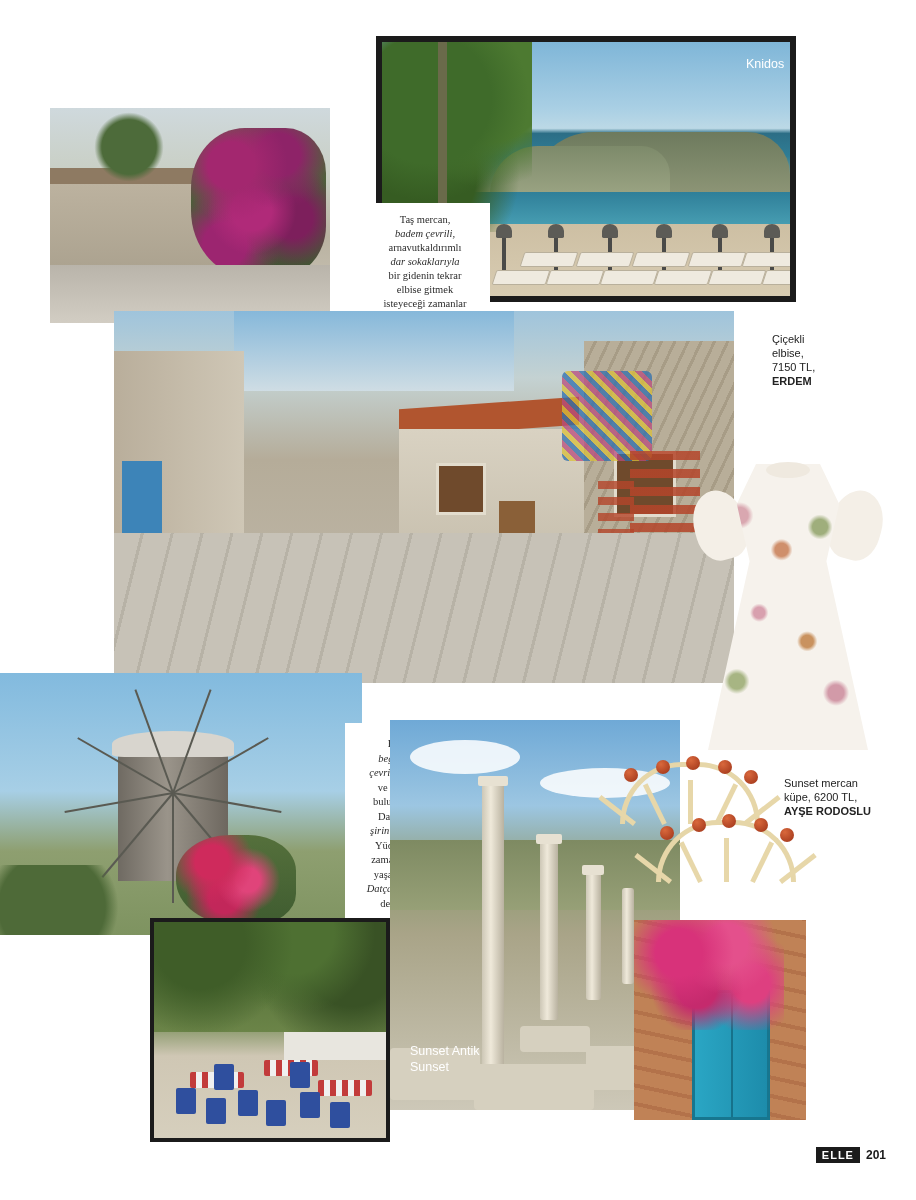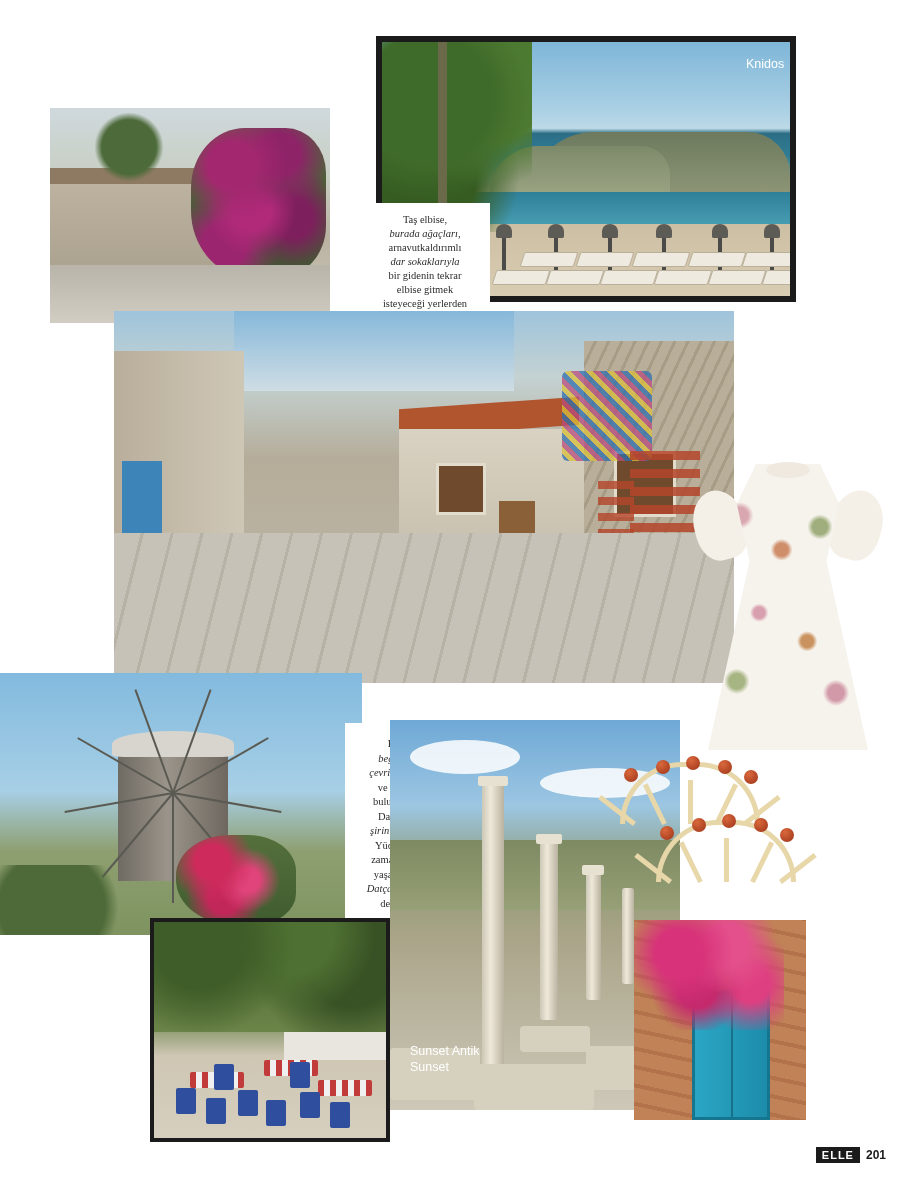--- a/index.html
+++ b/index.html
@@ -227,27 +227,27 @@
       <div class="lg" style="left:30px;top:24px"></div>
       <div class="lg" style="left:86px;top:24px"></div>
       <div class="lg" style="left:142px;top:24px"></div>
       <div class="lg" style="left:198px;top:24px"></div>
       <div class="lg" style="left:252px;top:24px"></div>
     </div>
   </div>
   <div class="onphoto-label" id="label-aktur">Knidos</div>
 
   <div class="quote" id="quote1">
-    <span>Taş elbise,</span><br>
-    <i>burada ağaçları,</i><br>
+    <span>Taş mercan,</span><br>
+    <i>badem çevrili,</i><br>
     <span>arnavutkaldırımlı</span><br>
     <i>dar sokaklarıyla</i><br>
     <span>bir gidenin tekrar</span><br>
     <span>elbise gitmek</span><br>
-    <span>isteyeceği yerlerden</span><br>
+    <span>isteyeceği zamanlar</span><br>
     <span>biri Datça.</span>
   </div>
 
   <div class="photo" id="street">
     <div class="bg"></div>
     <div class="sky2"></div>
     <div class="leftwall"></div>
     <div class="bluedoor"></div>
     <div class="redroof"></div>
     <div class="midhouse"></div>
@@ -260,20 +260,26 @@
     <div class="peppers"></div>
     <div class="peppers2"></div>
     <div class="ground"></div>
   </div>
 
   <div id="dress">
     <div class="dress-sleeve" style="left:6px;top:82px;transform:rotate(-16deg)"></div>
     <div class="dress-sleeve" style="left:142px;top:82px;transform:rotate(16deg)"></div>
     <div class="dress-body"></div>
     <div class="dress-collar"></div>
+  </div>
+  <div class="prodcap" id="cap-dress">
+    <div>Çiçekli</div>
+    <div>elbise,</div>
+    <div>7150 TL,</div>
+    <div><b>ERDEM</b></div>
   </div>
 
   <div class="photo" id="windmill">
     <div class="bg"></div>
     <div class="tower"></div>
     <div class="cap"></div>
     <div class="blade" style="transform:rotate(0deg)"></div>
     <div class="blade" style="transform:rotate(40deg)"></div>
     <div class="blade" style="transform:rotate(80deg)"></div>
     <div class="blade" style="transform:rotate(120deg)"></div>
@@ -344,20 +350,25 @@
       <div class="spoke" style="left:68px;transform:rotate(0deg)"></div>
       <div class="spoke" style="left:94px;transform:rotate(26deg)"></div>
       <div class="spoke" style="left:122px;transform:rotate(52deg)"></div>
       <div class="bead" style="left:4px;top:6px"></div>
       <div class="bead" style="left:36px;top:-2px"></div>
       <div class="bead" style="left:66px;top:-6px"></div>
       <div class="bead" style="left:98px;top:-2px"></div>
       <div class="bead" style="left:124px;top:8px"></div>
     </div>
   </div>
+  <div class="prodcap" id="cap-earrings">
+    <div>Sunset mercan</div>
+    <div>küpe, 6200 TL,</div>
+    <div><b>AYŞE RODOSLU</b></div>
+  </div>
 
   <div class="photo" id="taverna">
     <div class="bg"></div>
     <div class="wallw"></div>
     <div class="canopy"></div>
     <div class="tbl" style="left:36px;top:150px"></div>
     <div class="tbl" style="left:110px;top:138px"></div>
     <div class="tbl" style="left:164px;top:158px"></div>
     <div class="chair" style="left:22px;top:166px"></div>
     <div class="chair" style="left:52px;top:176px"></div>

